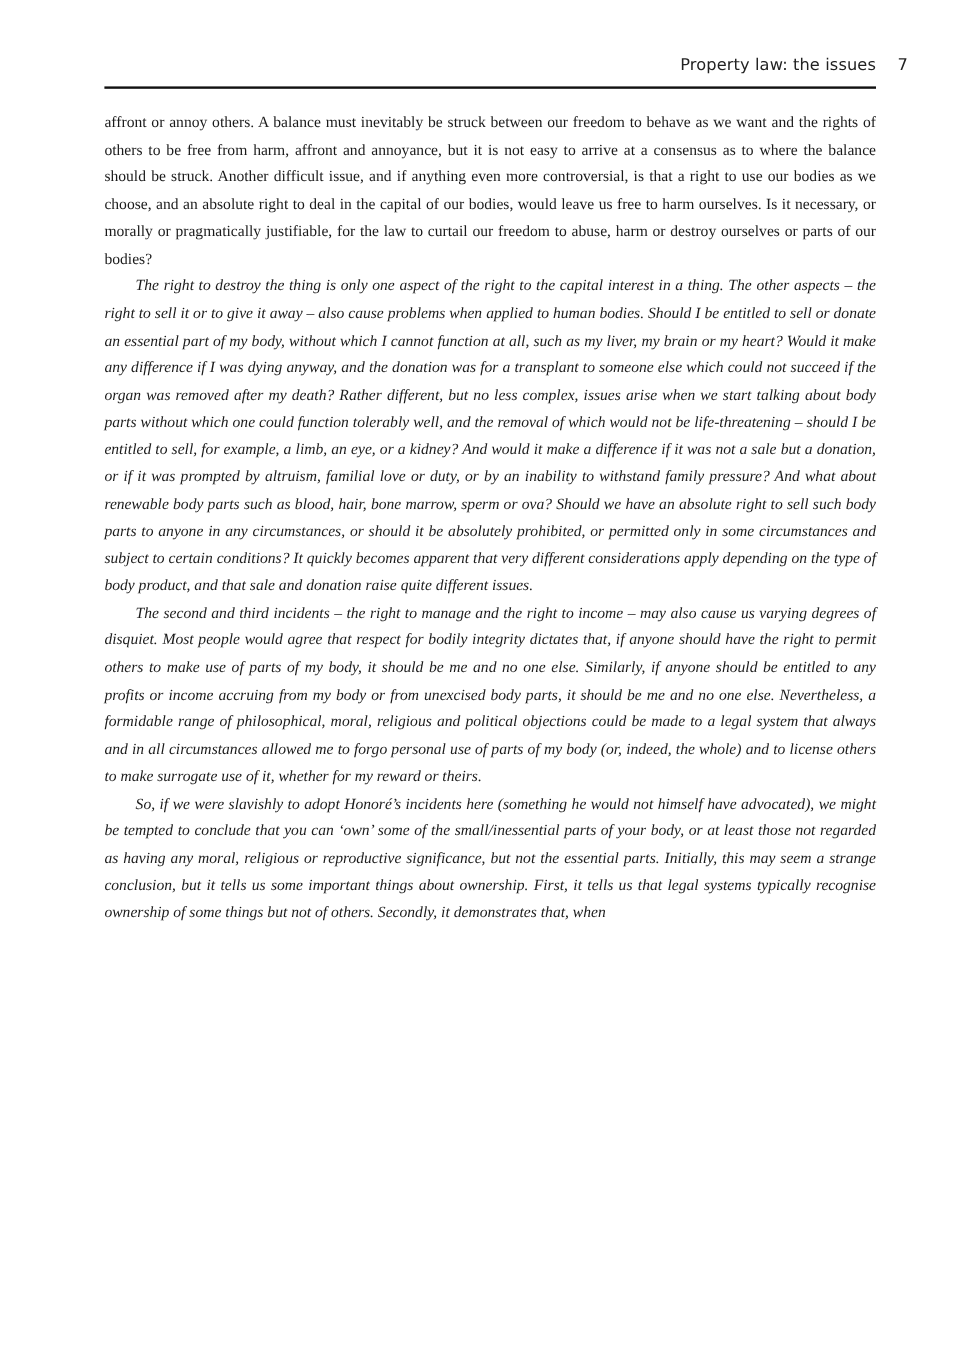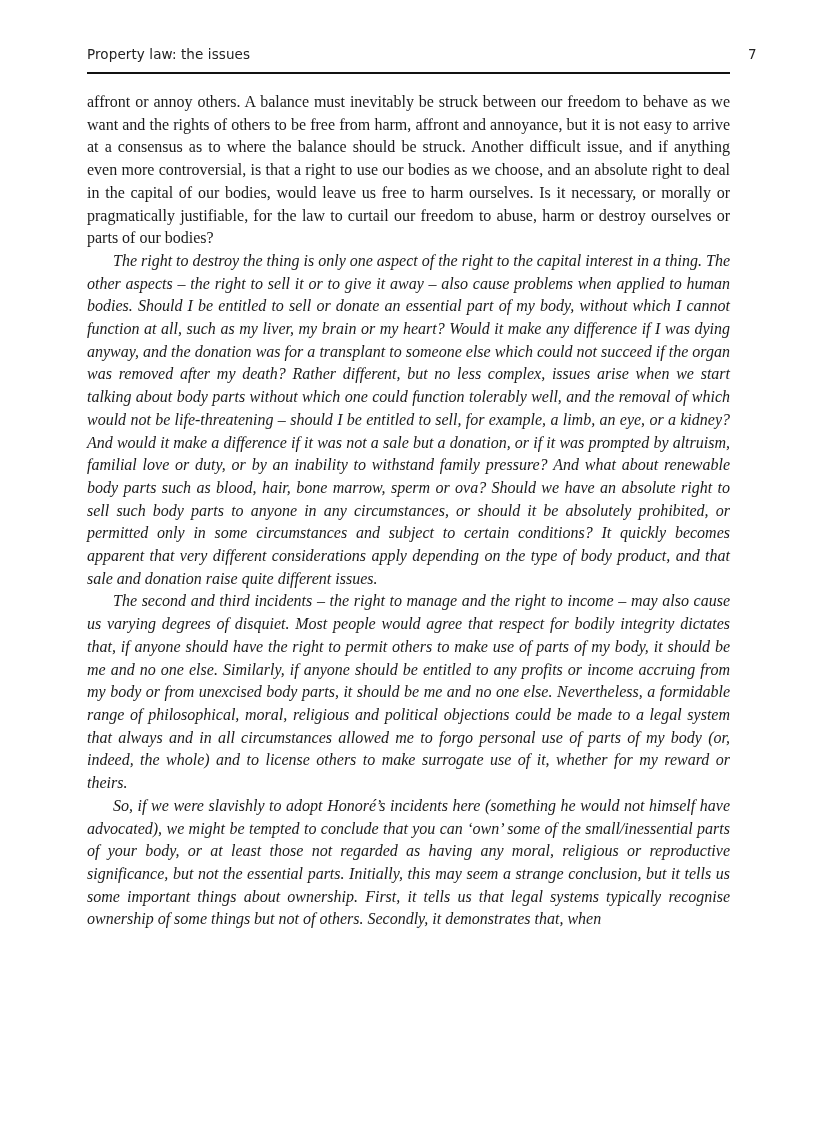--- a/index.html
+++ b/index.html
@@ -1,32 +1,32 @@
 <!DOCTYPE html>
 <html><head>
   <meta charset="utf-8">
   <style>
     html, body { margin: 0; padding: 0; background: #ffffff; }
     body { width: 816px; height: 1123px; position: relative; overflow: hidden; }
     .header {
       position: absolute; left: 87px; top: 46px; width: 643px;
-      text-align: left; font-family: "DejaVu Sans", sans-serif;
+      text-align: right; font-family: "DejaVu Sans", sans-serif;
       font-size: 13.5px; color: #222; letter-spacing: 0.1px;
     }
     .page-num {
       position: absolute; left: 748px; top: 46px;
       font-family: "DejaVu Sans", sans-serif; font-size: 13.5px; color: #222;
     }
     .rule {
       position: absolute; left: 87px; top: 72px; width: 643px; height: 2px;
       background: #111;
     }
     .body-text {
       position: absolute; left: 87px; top: 91px; width: 643px;
-      font-family: "Liberation Serif", serif; font-size: 16px;
+      font-family: "Liberation Serif", serif; font-size: 13px;
       line-height: 22.7px; color: #1a1a1a; text-align: justify;
       hyphens: none;
     }
     .body-text p { margin: 0; }
     .body-text p.indent { text-indent: 26px; font-style: italic; }
   </style>
 </head>
 <body>
 
 <div class="header">Property law: the issues</div>

